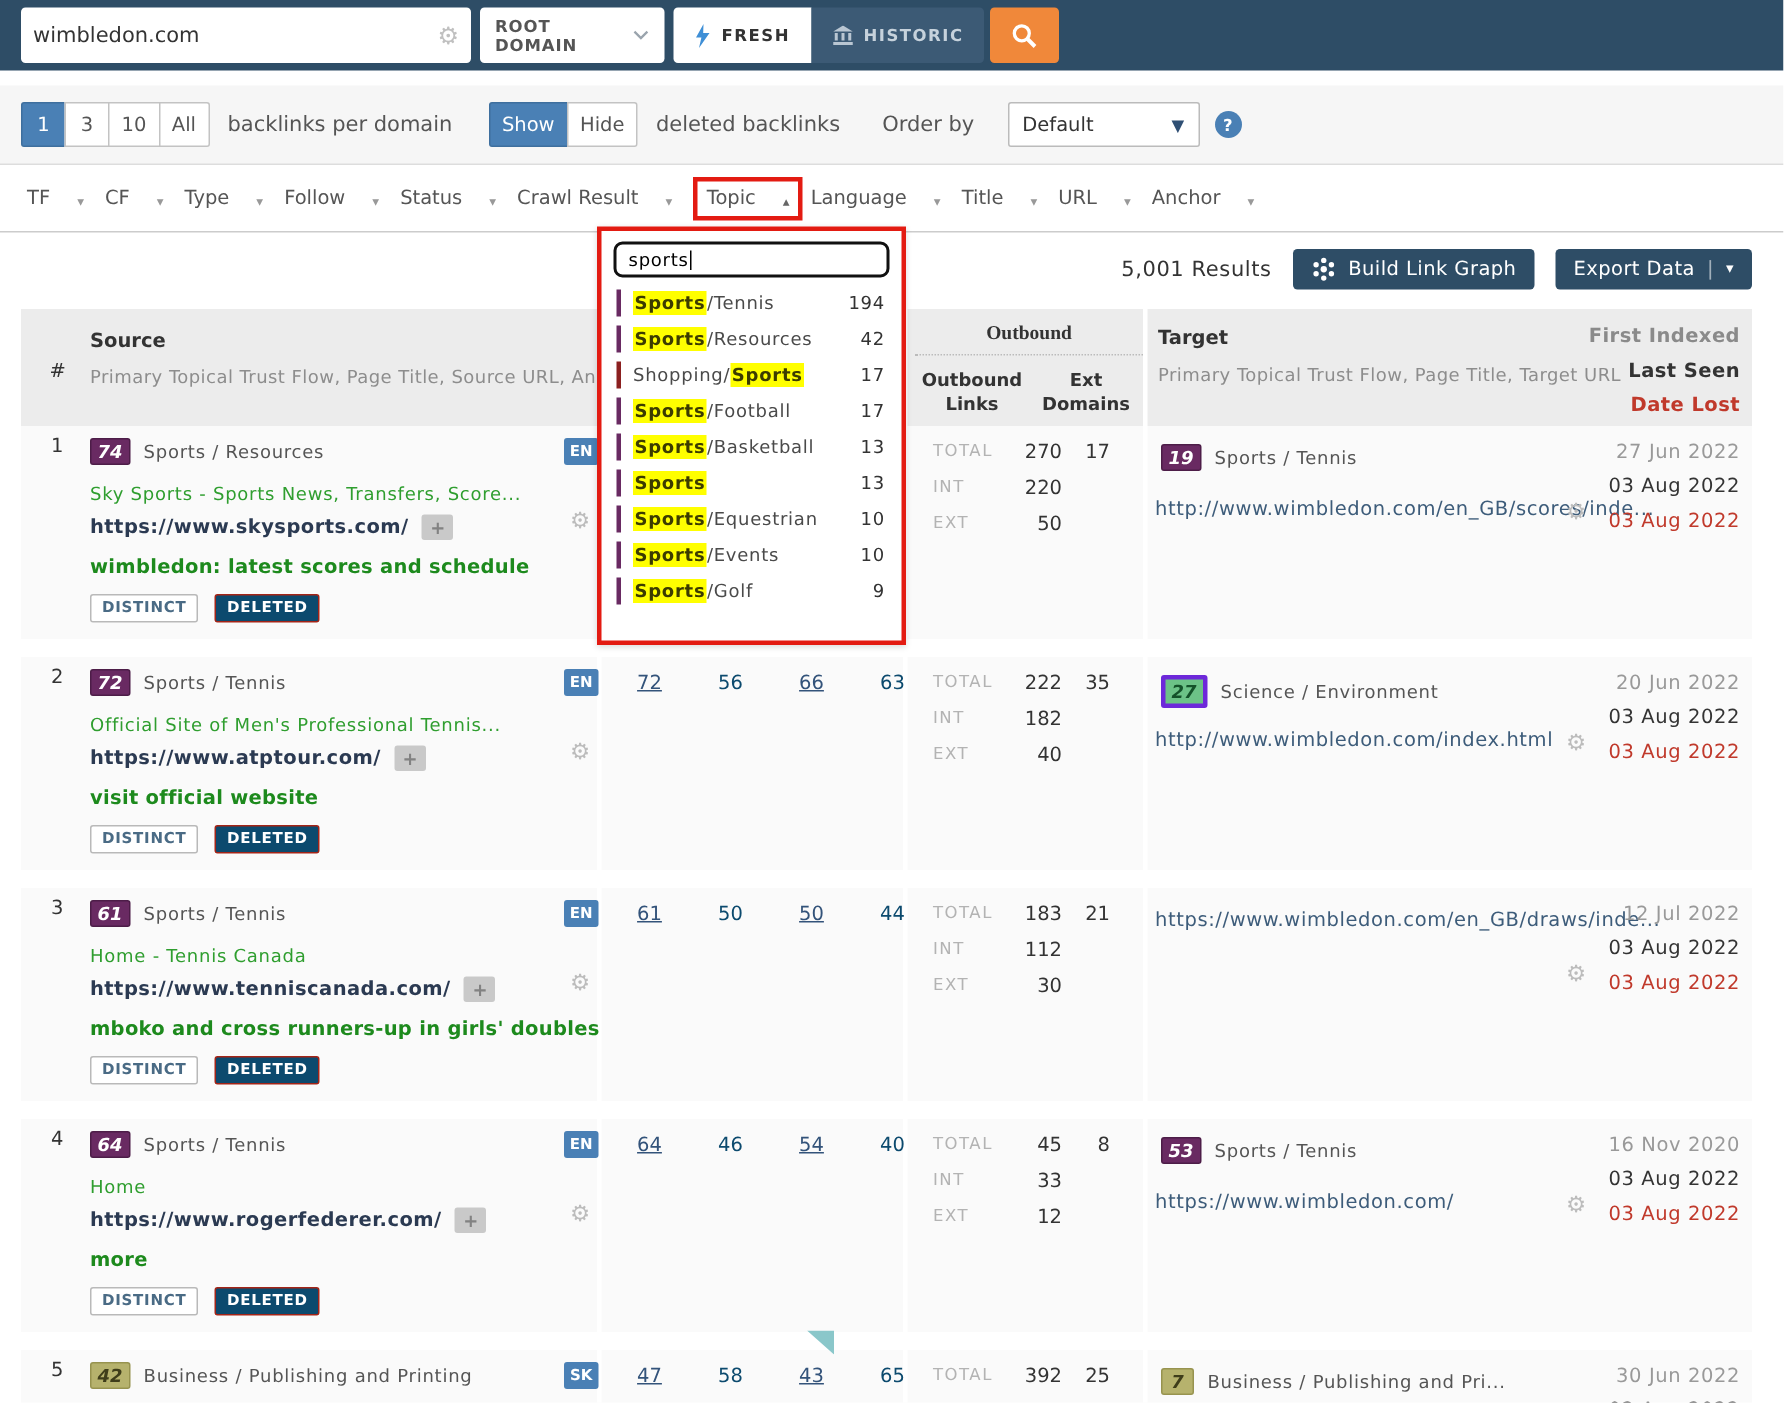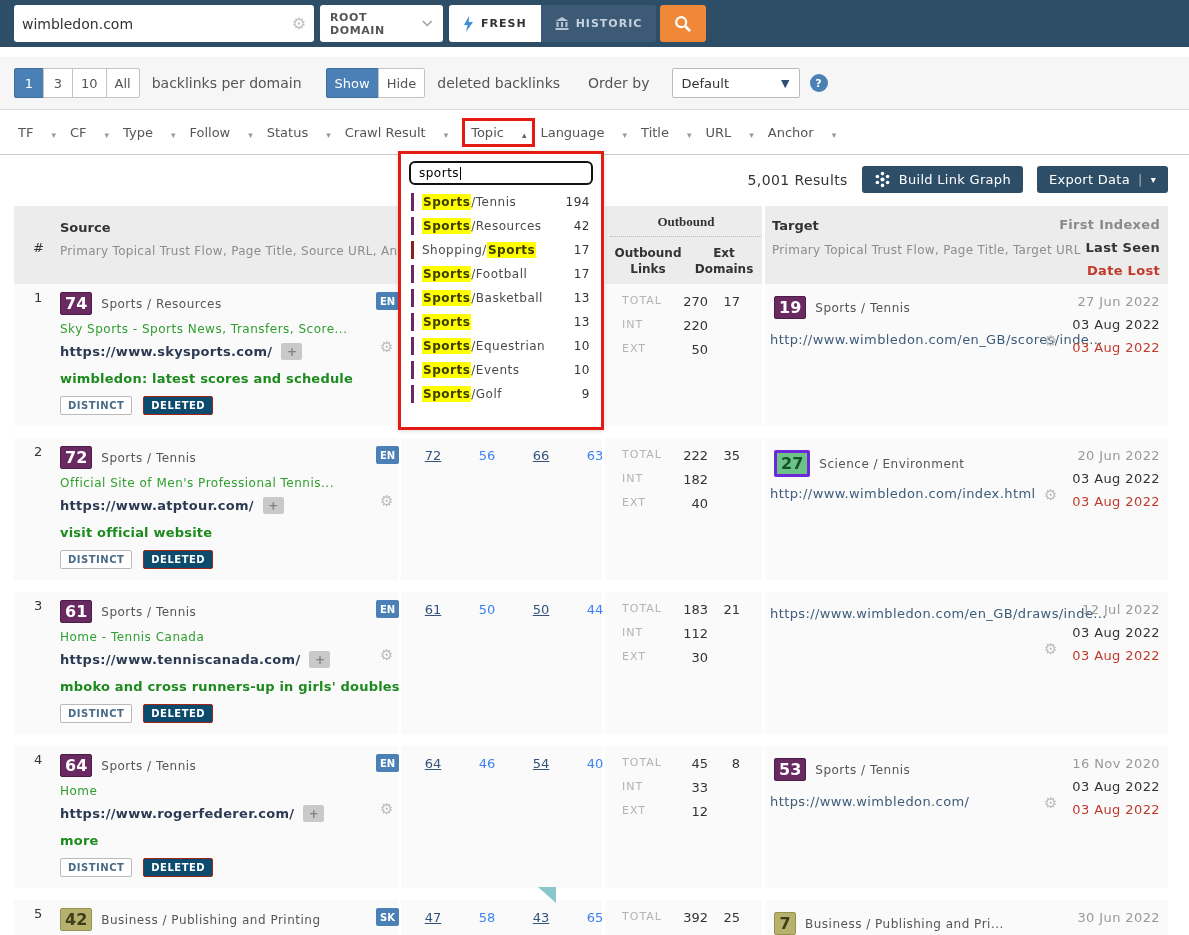--- a/index.html
+++ b/index.html
@@ -81,21 +81,21 @@
   .h-dates { position:absolute; right:8px; top:7px; text-align:right; font-size:13px;
     font-weight:bold; line-height:23px; letter-spacing:.3px; }
   .h-dates .fi { color:#8a8a8a; } .h-dates .ls { color:#333; } .h-dates .dl { color:#c0392b; }
   .vline { position:absolute; top:0; bottom:0; width:3px; background:#fff; }
 
   .rows { position:absolute; top:284px; left:14px; width:1154px; }
   .row { position:relative; height:142px; margin-bottom:12px; background:#fafafa; }
   .row .num { position:absolute; left:20px; top:6px; font-size:13px; color:#333; }
   .line1 { position:absolute; left:46px; top:8px; display:flex; align-items:center; gap:9px; }
   .badge { display:inline-block; min-width:22px; text-align:center; padding:1px 4px;
-    font-size:16px; font-weight:bold; border-radius:2px; }
+    font-size:12px; font-weight:bold; border-radius:2px;font-style:italic; }
   .badge.purple { background:#692a62; color:#fff; border:1px solid #4d1d48; }
   .badge.green  { background:#6cc287; color:#14522a; border:3px solid #6d28d9; }
   .badge.olive  { background:#b6b26d; color:#3f3d1a; border:1px solid #97934f; }
   .topic-txt { font-size:12px; color:#555; letter-spacing:.5px; }
   .s-title { position:absolute; left:46px; top:38px; font-size:12px; color:#2f9e2f;
     letter-spacing:.5px; cursor:pointer; }
   .s-urlline { position:absolute; left:46px; top:59px; display:flex; align-items:center; gap:9px; }
   .s-url { font-size:13px; font-weight:bold; color:#2b3a52; letter-spacing:.3px; cursor:pointer; }
   .plusbtn { width:21px; height:17px; background:#c9c9c9; border-radius:2px; color:#828282;
     font-size:12px; font-weight:bold; display:flex; align-items:center; justify-content:center;
@@ -105,21 +105,21 @@
   .badges { position:absolute; left:46px; top:112px; display:flex; gap:11px; }
   .tag { font-size:10px; font-weight:bold; letter-spacing:.5px; padding:3px 7px; border-radius:2px; }
   .tag.distinct { background:#fff; border:1px solid #b9b9b9; color:#4a6b85; }
   .tag.deleted { background:#0c4a6e; border:1px solid #a32417; color:#fff; }
   .langb { position:absolute; left:362px; top:8px; width:23px; height:18px; background:#4a80b5;
     border-radius:2px; color:#fff; font-size:10px; font-weight:bold; display:flex;
     align-items:center; justify-content:center; }
   .gear-i { color:#bcbcbc; font-size:15px; line-height:1; cursor:pointer; }
   .s-gear { position:absolute; left:366px; top:56px; }
   .metrics { position:absolute; left:392px; top:10px; width:216px; display:flex; }
-  .metrics span { width:54px; text-align:center; font-size:13px; color:#3b82f6; }
+  .metrics span { width:54px; text-align:center; font-size:13px; color:#0c4a6e; }
   .metrics span.lnk { color:#33537a; text-decoration:underline; cursor:pointer; }
   .outb { position:absolute; left:608px; top:10px; font-size:13px; }
   .outb .oline { display:flex; height:24px; align-items:flex-start; }
   .outb .olab { width:52px; font-size:11px; color:#b3b3b3; letter-spacing:1px; }
   .outb .oval { width:34px; text-align:right; color:#333; }
   .extd { position:absolute; left:690px; top:10px; width:36px; text-align:right;
     font-size:13px; color:#333; }
   .t-line1 { position:absolute; left:760px; top:12px; display:flex; align-items:center; gap:9px; }
   .t-url { position:absolute; left:756px; top:48px; font-size:13px; color:#3d5c7a;
     letter-spacing:.4px; cursor:pointer; }

